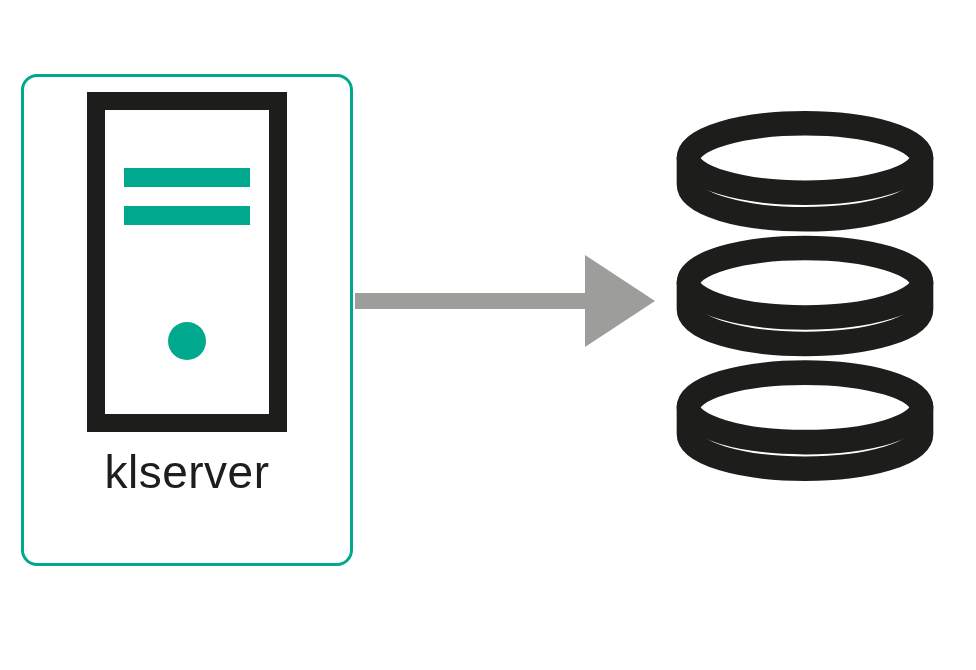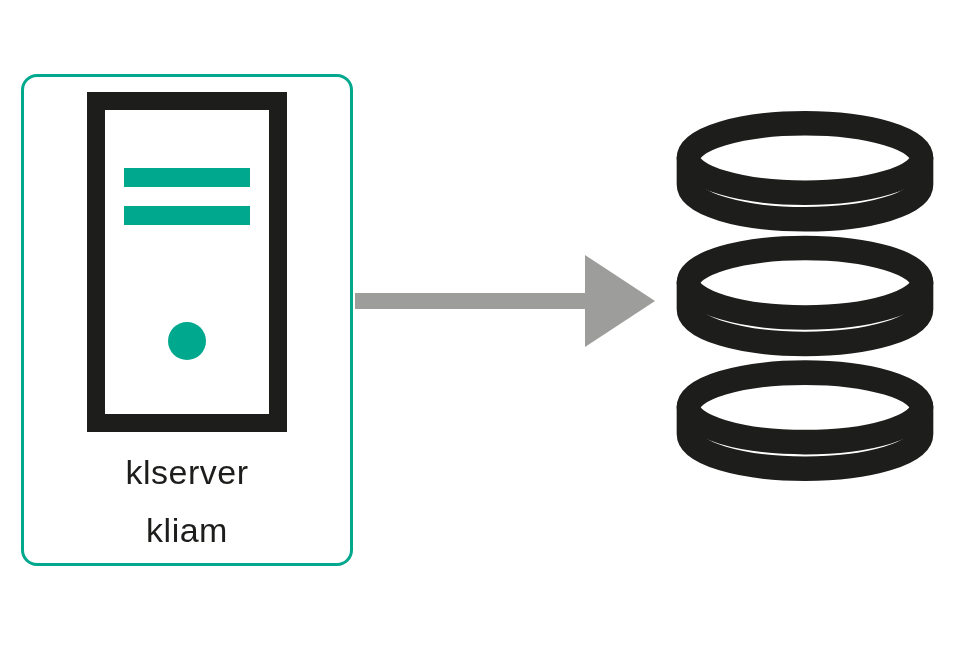--- a/index.html
+++ b/index.html
@@ -35,21 +35,21 @@
     height: 340px;
     display: block;
   }
   .server-label {
     position: absolute;
     left: 0;
     right: 0;
     top: 366px;
     text-align: center;
     color: var(--icon-black, #1d1d1b);
-    font-size: 34px;
+    font-size: 46px;
     line-height: 58px;
     font-weight: 400;
     letter-spacing: 0.5px;
   }
   
   .arrow-svg {
     position: absolute;
     left: 355px;
     top: 255px;
     width: 300px;
@@ -80,21 +80,20 @@
 
   <div class="server-node">
     <svg class="server-icon-svg" viewBox="0 0 200 340" xmlns="http://www.w3.org/2000/svg" aria-hidden="true">
       <rect class="stroke-black" x="9" y="9" width="182" height="322" stroke-width="18"></rect>
       <rect class="fill-teal" x="37" y="76" width="126" height="19"></rect>
       <rect class="fill-teal" x="37" y="114" width="126" height="19"></rect>
       <circle class="fill-teal" cx="100" cy="249" r="19"></circle>
     </svg>
     <div class="server-label">
       <div>klserver</div>
-      <div>kliam</div>
     </div>
   </div>
 
   <svg class="arrow-svg" viewBox="0 0 300 92" xmlns="http://www.w3.org/2000/svg" aria-hidden="true">
     <rect class="fill-gray" x="0" y="38" width="238" height="16"></rect>
     <polygon class="fill-gray" points="230,0 230,92 300,46"></polygon>
   </svg>
 
   <svg class="database-svg" viewBox="0 0 310 364" preserveAspectRatio="none" xmlns="http://www.w3.org/2000/svg" aria-hidden="true">
 

